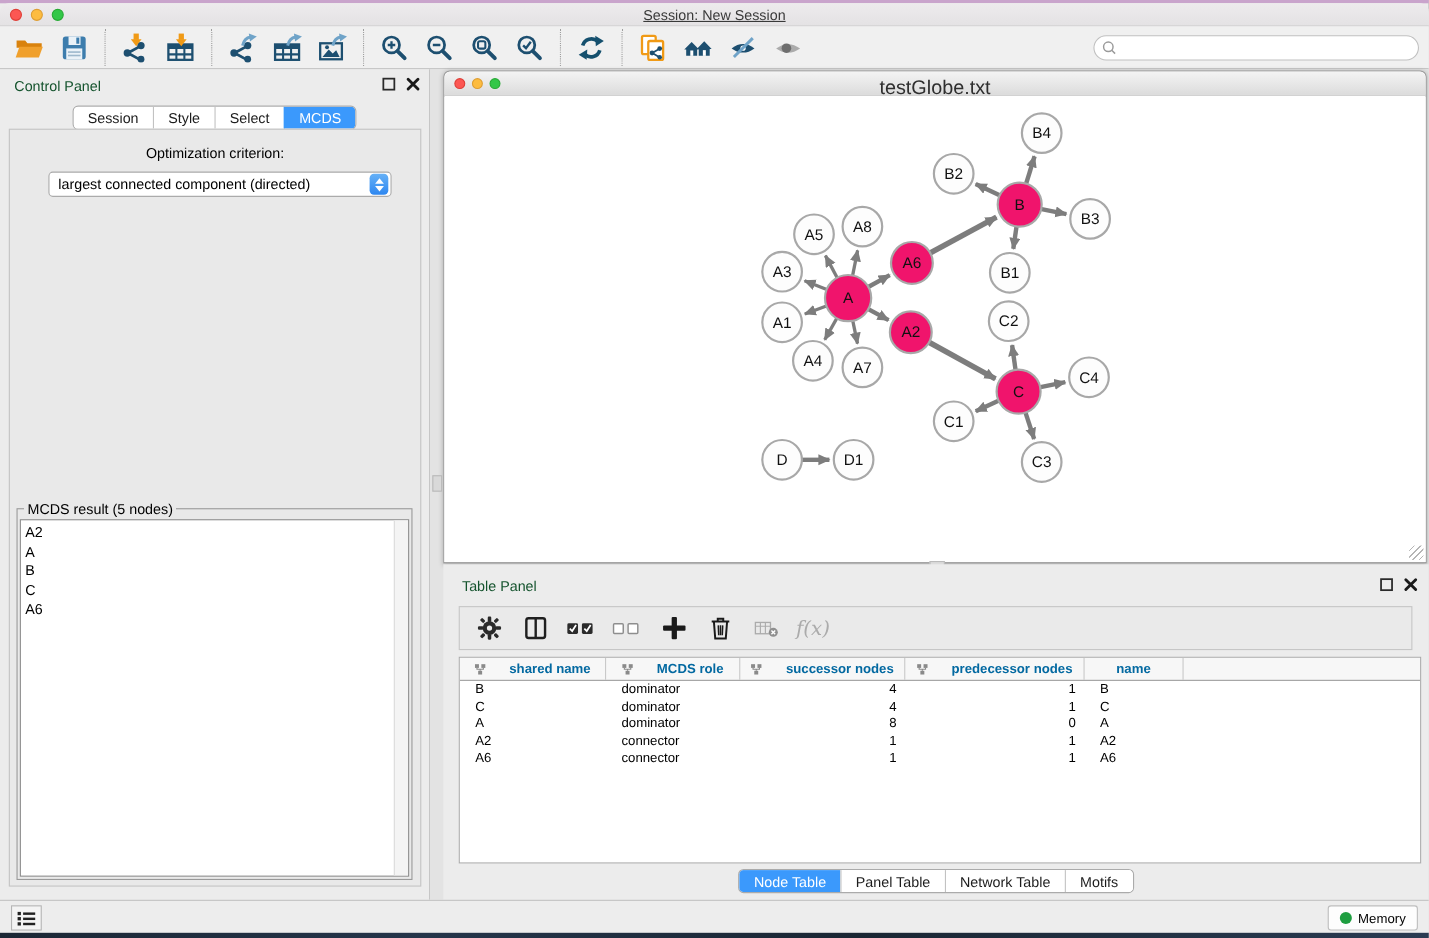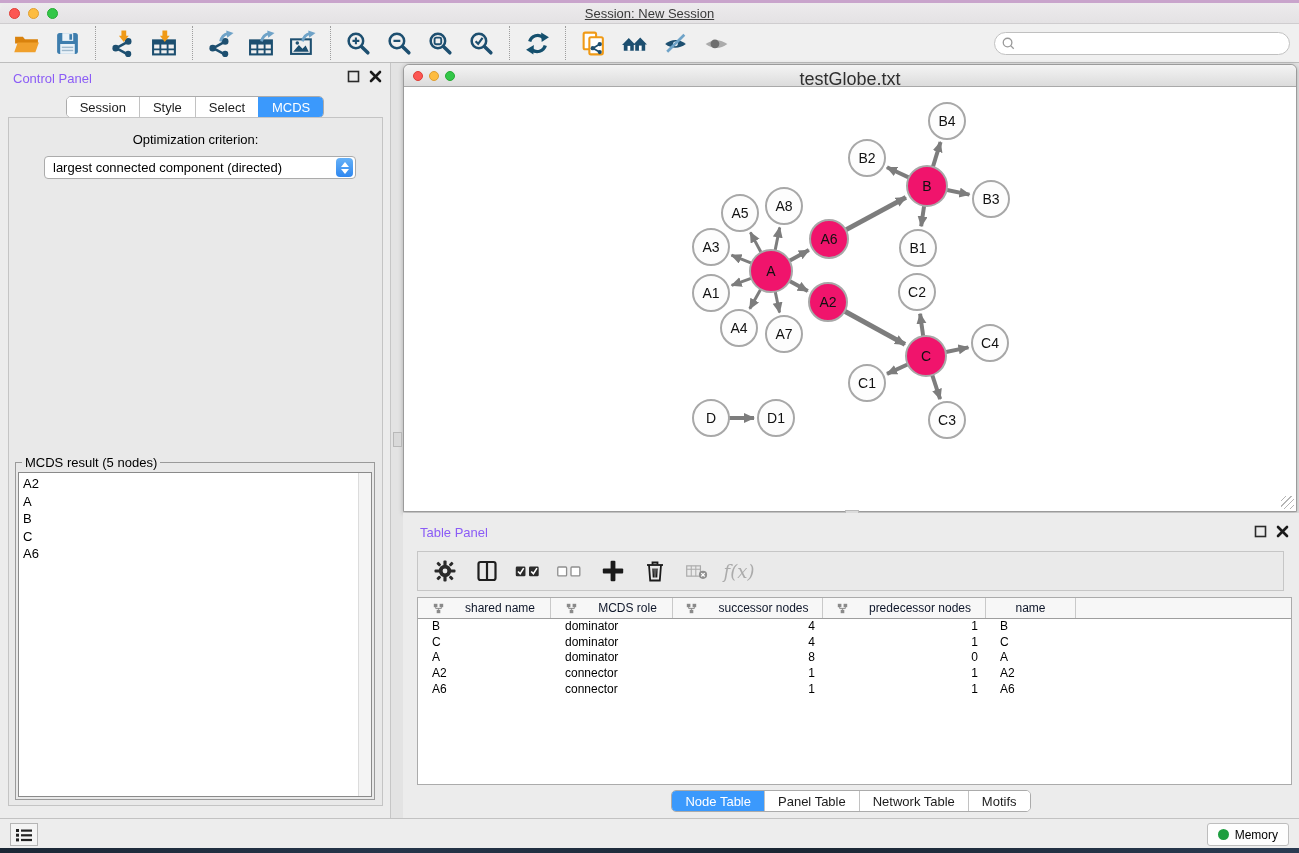--- a/index.html
+++ b/index.html
@@ -34,21 +34,21 @@
   .tb-btn svg { width:27px; height:27px; }
   .tb-sep { height:34px; border-left:1px dotted #9E9E9E; margin:0 7px; }
   .search-wrap { position:absolute; right:9px; top:8px; width:296px; height:23px; }
   .search-wrap input { width:100%; height:100%; border:1px solid #C0C0C0; border-radius:12px;
     background:#fff; padding:0 10px 0 26px; font-size:12px; outline:none; }
   .search-wrap .mag { position:absolute; left:7px; top:4px; width:15px; height:15px; }
 
   
   .control-panel { position:absolute; left:0; top:60px; width:391px; height:755px; background:#ECECEC;
     border-right:1px solid #C6C6C6; }
-  .panel-head-title { position:absolute; left:13px; top:8px; font-size:13px; color:#8b5cf6; }
+  .panel-head-title { position:absolute; left:13px; top:8px; font-size:13px; color:#14532d; }
   .panel-btns { position:absolute; right:8px; top:7px; display:flex; gap:9px; align-items:center; }
   .panel-btns svg { width:13px; height:13px; }
   .seg-tabs { position:absolute; top:33px; left:0; right:0; display:flex; justify-content:center; }
   .seg-group { display:inline-flex; border:1px solid #ABABAB; border-radius:5px; overflow:hidden; background:#fff; height:22px; }
   .seg-tab { font-size:13px; color:#1c1c1c; padding:3px 13px; background:#fff; border-left:1px solid #C2C2C2; cursor:default; white-space:nowrap; }
   .seg-tab:first-child { border-left:none; }
   .seg-tab.active { background:#3B99FC; color:#fff; border-left-color:#3B99FC; }
 
   .cp-content { position:absolute; left:8px; top:54px; width:375px; bottom:12px;
     background:#E9E9E9; border:1px solid #C4C4C4; }
@@ -97,22 +97,22 @@
   .tp-toolbar { position:absolute; left:14px; top:38px; width:867px; height:40px; background:#EAEAEA;
     border:1px solid #C6C6C6; display:flex; align-items:center; padding-left:12px; }
   .tp-btn { width:30px; height:30px; margin-right:12px; border:none; background:transparent;
     display:flex; align-items:center; justify-content:center;text-align:center; }
   .tp-btn svg { width:24px; height:24px; }
   .tp-btn.wide svg { width:34px; }
   .fx-label { font-size:18px; font-style:italic; font-family:"DejaVu Serif",serif; color:#ABABAB; }
   .tp-table { position:absolute; left:14px; top:84px; width:875px; height:188px; background:#fff;
     border:1px solid #ABABAB; overflow:hidden; }
   .tp-header { display:flex; height:21px; background:#F7F7F7; border-bottom:1px solid #9E9E9E; }
-  .th { display:flex; align-items:center; justify-content:center; gap:21px; font-size:12px; color:#0f172a;
-    border-right:1px solid #C9C9C9; height:100%; }
+  .th { display:flex; align-items:center; justify-content:center; gap:21px; font-size:12px; color:#0369a1;
+    border-right:1px solid #C9C9C9; height:100%;font-weight:bold; }
   .th svg { width:11px; height:11px; }
   .tp-row { display:flex; height:15.7px; }
   .td { font-size:12px; color:#000; line-height:15.7px; white-space:nowrap; overflow:hidden; }
   .bottom-tabs { position:absolute; left:0; right:0; top:277px; display:flex; justify-content:center; }
 
   
   .status-bar { position:absolute; left:0; top:815px; width:100%; height:30px; background:#EDEDED;
     border-top:1px solid #C2C2C2; }
   .list-btn { position:absolute; left:10px; top:4px; width:28px; height:23px; background:#F4F4F4;
     border:1px solid #B5B5B5; display:flex; align-items:center; justify-content:center; }

